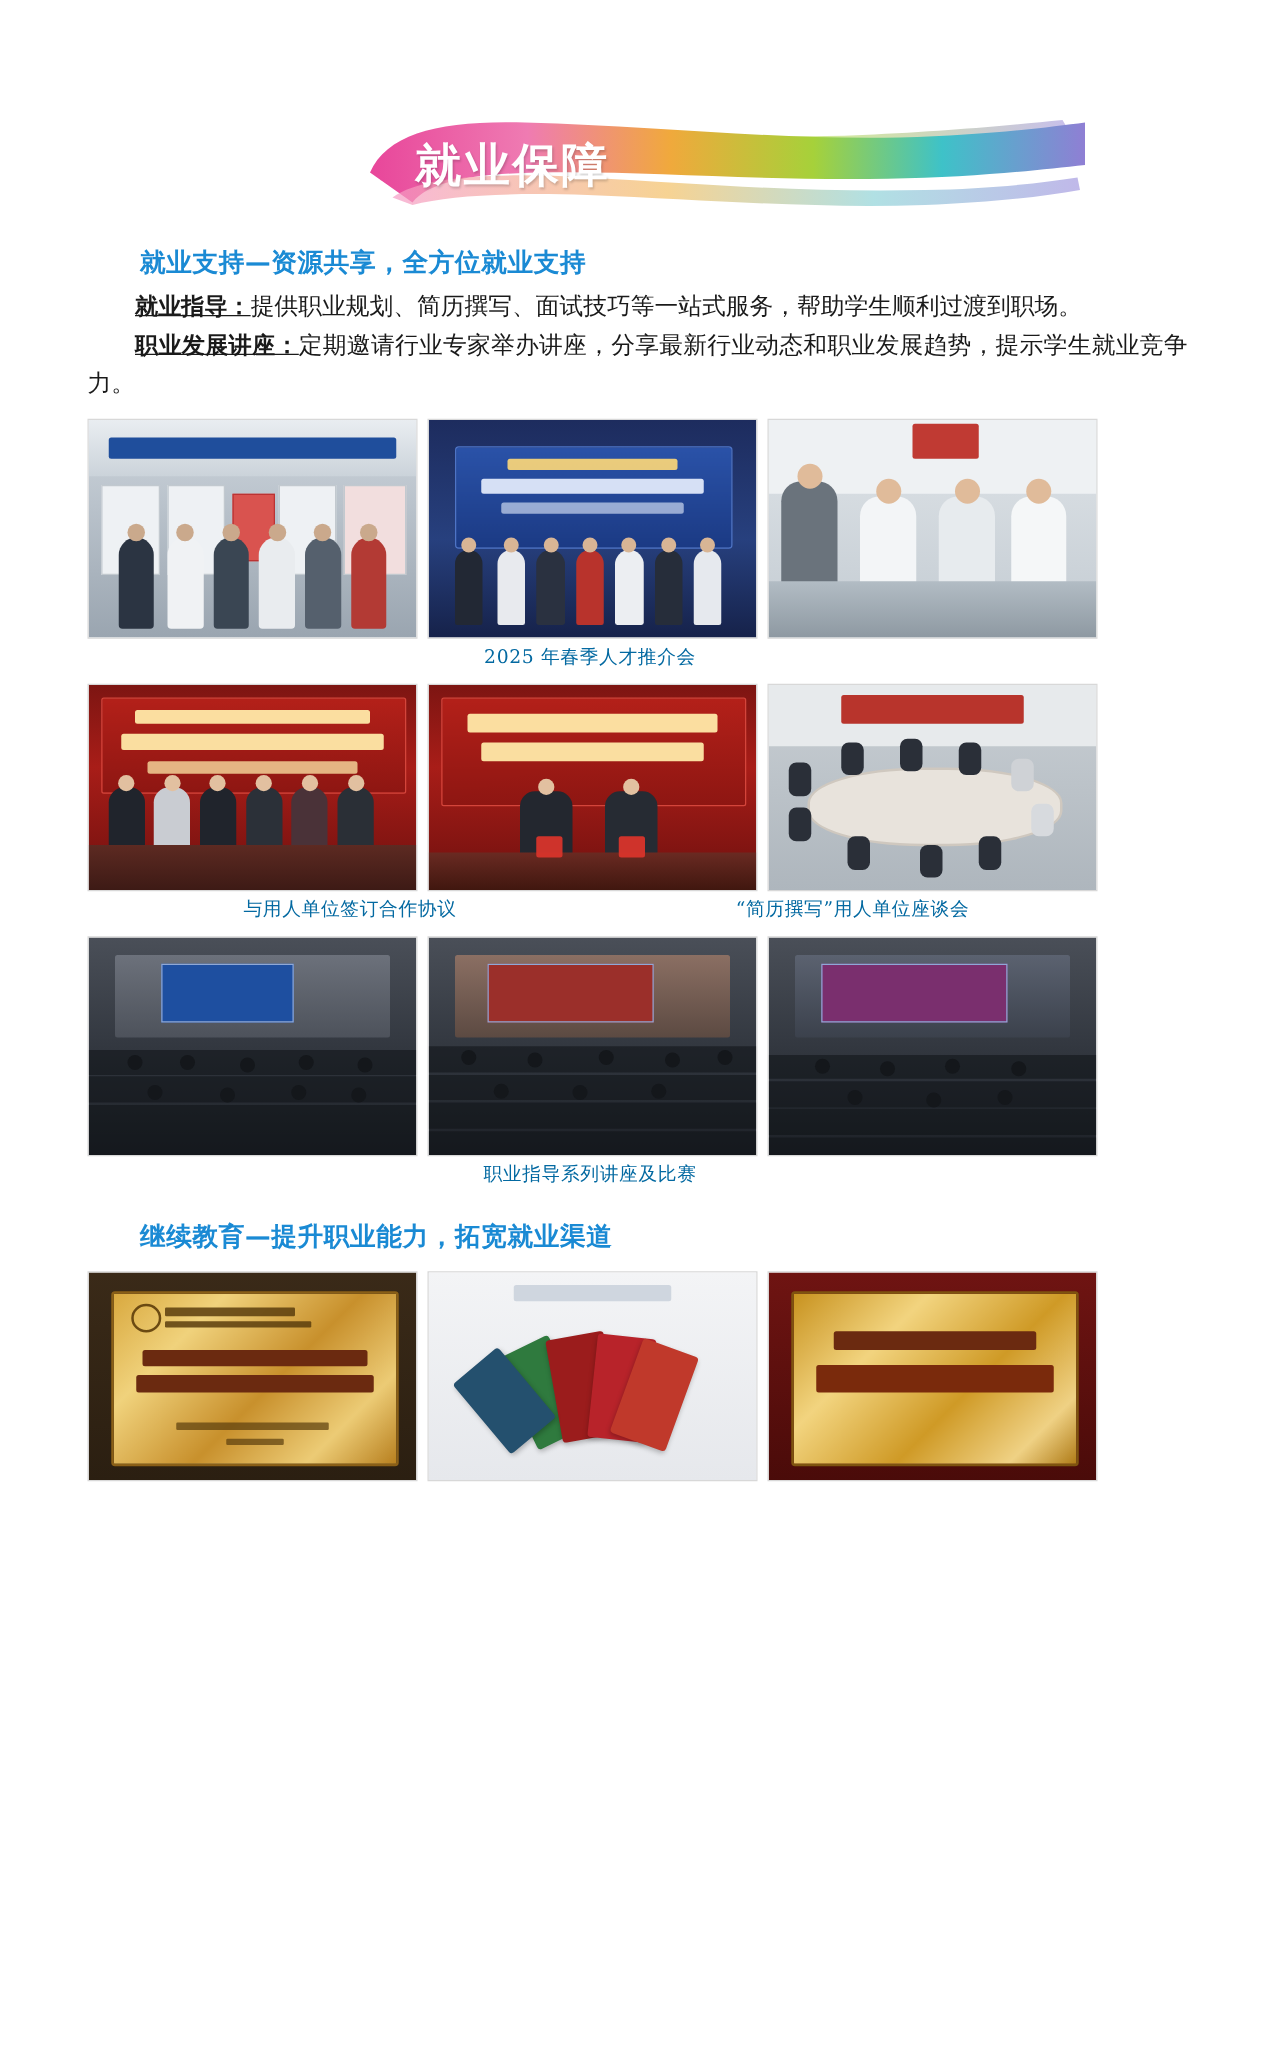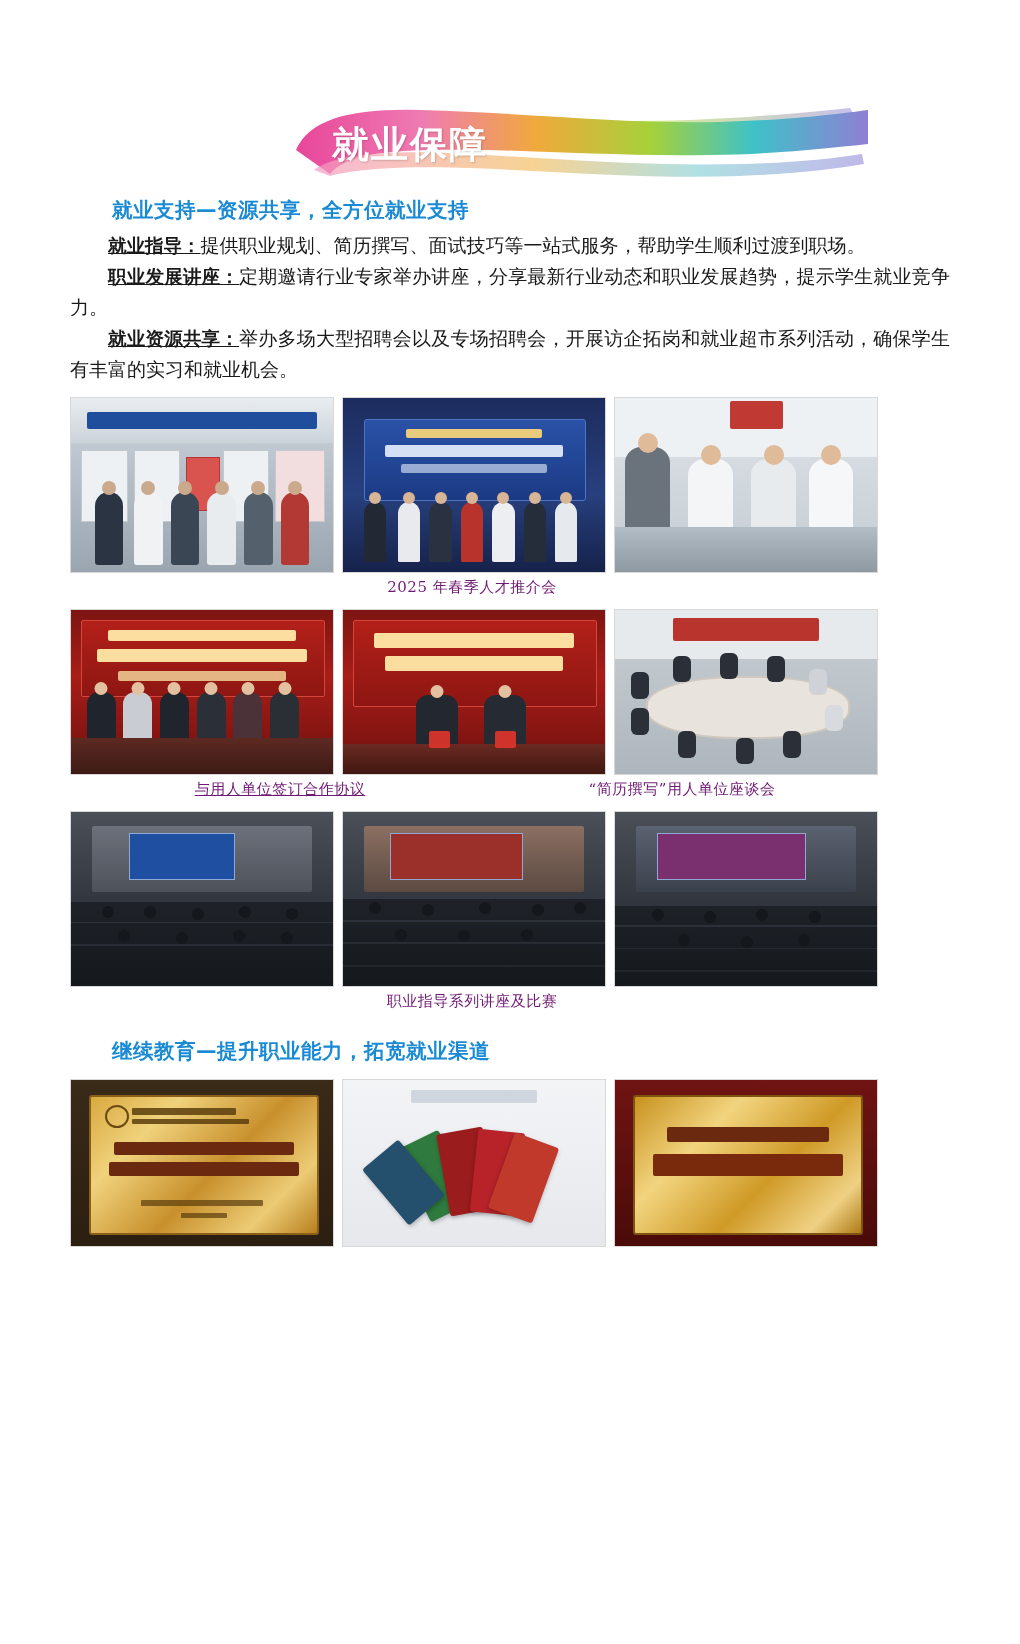--- a/index.html
+++ b/index.html
@@ -13,21 +13,21 @@
     position: relative;
     font-family: "Liberation Serif", "DejaVu Serif", serif;
     color: #1a1a1a;
     overflow: hidden;
   }
 
   
   .banner-wrap {
     position: absolute;
     left: 290px;
-    top: 104px;
+    top: 92px;
     width: 580px;
     height: 76px;
   }
   .banner-svg {
     position: absolute;
     left: 0;
     top: 0;
   }
   .banner-title {
     position: absolute;
@@ -83,21 +83,21 @@
     position: relative;
     overflow: hidden;
     border: 1px solid #d8d8d8;
     box-sizing: border-box;
   }
   .cap {
     font-family: "DejaVu Serif", serif;
     font-size: 15px;
     letter-spacing: .5px;
     text-align: center;
-    color: #701a75;
+    color: #0369a1;
     padding-top: 5px;
   }
   .caprow {
     display: flex;
   }
 
   
   .ph { position: absolute; inset: 0; }
 
   
@@ -208,23 +208,20 @@
 <div class="content">
 
   <h2 class="section-head">就业支持—资源共享，全方位就业支持</h2>
 
   <p class="para para-indent">
     <span class="lead">就业指导：</span><span>提供职业规划、简历撰写、面试技巧等一站式服务，帮助学生顺利过渡到职场。</span>
   </p>
   <p class="para para-indent">
     <span class="lead">职业发展讲座：</span><span>定期邀请行业专家举办讲座，分享最新行业动态和职业发展趋势，提示学生就业竞争力。</span>
   </p>
-  <p class="para para-indent">
-    <span class="lead">就业资源共享：</span><span>举办多场大型招聘会以及专场招聘会，开展访企拓岗和就业超市系列活动，确保学生有丰富的实习和就业机会。</span>
-  </p>
 
   <div class="grid" style="margin-top:12px;">
     <div class="cell" style="width:264px;height:176px;">
       <div class="ph p1">
         <div class="ceil"></div>
         <div class="banner"></div>
         <div class="board" style="left:4%;top:30%;width:17%;height:40%;"></div>
         <div class="board" style="left:24%;top:30%;width:17%;height:40%;"></div>
         <div class="board" style="left:58%;top:30%;width:17%;height:40%;"></div>
         <div class="board" style="left:78%;top:30%;width:18%;height:40%;background:#f2dede;"></div>
@@ -358,21 +355,21 @@
         <div class="seat" style="left:58%;top:28%;"></div>
         <div class="seat" style="left:74%;top:36%;background:#cfd2d6;"></div>
         <div class="seat" style="left:80%;top:58%;background:#d7dade;"></div>
         <div class="seat" style="left:24%;top:74%;"></div>
         <div class="seat" style="left:46%;top:78%;"></div>
         <div class="seat" style="left:64%;top:74%;"></div>
       </div>
     </div>
   </div>
   <div class="caprow">
-    <div class="cap" style="width:420px;text-decoration:underline;">与用人单位签订合作协议</div>
+    <div class="cap" style="width:420px;">与用人单位签订合作协议</div>
     <div class="cap" style="width:384px;">“简历撰写”用人单位座谈会</div>
   </div>
 
   <div class="grid" style="margin-top:12px;">
     <div class="cell" style="width:264px;height:176px;">
       <div class="ph hall">
         <div class="stage"></div>
         <div class="scr"></div>
         <div class="row" style="top:52%;height:11%;"></div>
         <div class="row" style="top:64%;height:12%;"></div>

